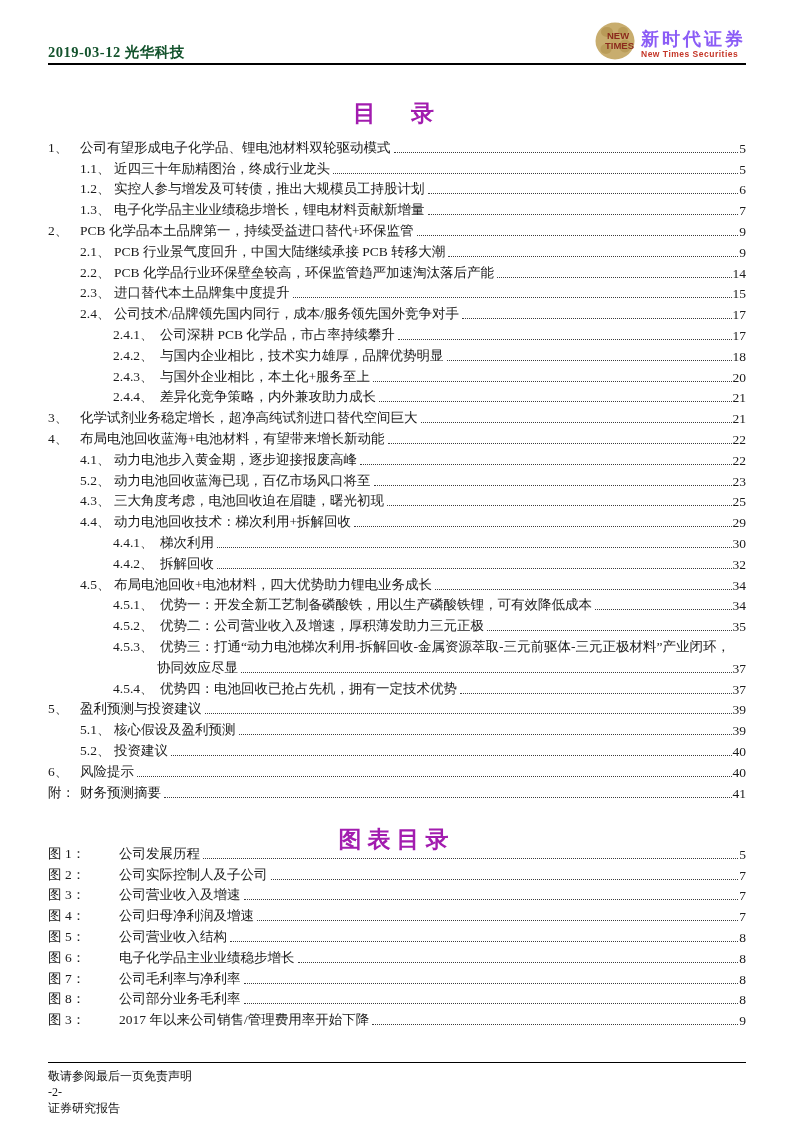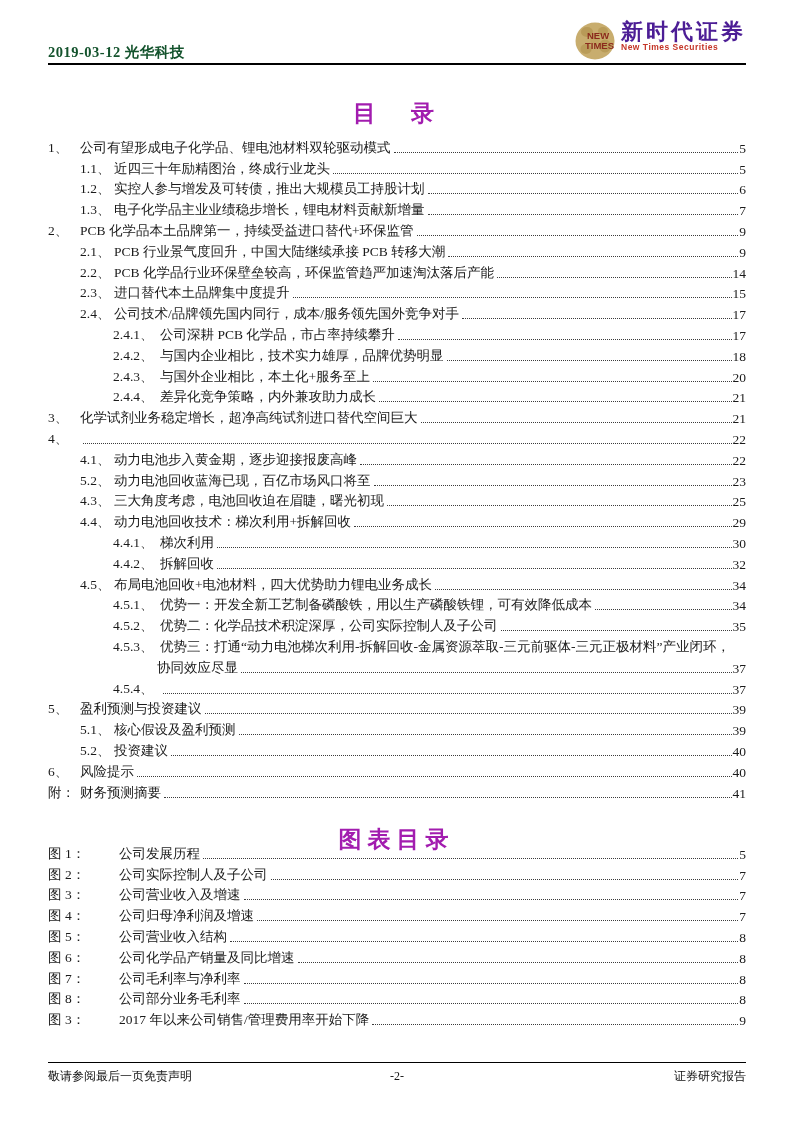--- a/index.html
+++ b/index.html
@@ -18,25 +18,25 @@
   
   .header { position: absolute; left: 48px; right: 47px; top: 20px; height: 44px; }
   .header-date {
     position: absolute; left: 0; bottom: 2px;
     font-size: 14.5px; font-weight: bold; letter-spacing: 0.5px; color: #14532d;
   }
   .header-rule {
     position: absolute; left: 48px; right: 47px; top: 63px;
     border-top: 2px solid #000;
   }
-  .logo { position: absolute; right: 0; top: 2px; display: flex; align-items: flex-start; gap: 6px; }
+  .logo { position: absolute; right: 0; top: 2px; display: flex; align-items: flex-end; gap: 6px; }
   .logo-globe { width: 40px; height: 38px; display: block; }
   .logo-names { display: flex; flex-direction: column; align-items: flex-start; }
   .logo-cn {
-    font-size: 22px; font-weight: bold; color: #4c1d95;
+    font-size: 18px; font-weight: bold; color: #8b5cf6;
     letter-spacing: 3px; line-height: 20px; white-space: nowrap;
   }
   .logo-en {
     font-size: 8.5px; font-weight: bold; color: #c43527;
     letter-spacing: 0.5px; line-height: 11px; white-space: nowrap;
     font-family: "Liberation Sans", sans-serif;
   }
 
   
   .sec-title {
@@ -71,21 +71,21 @@
   .fig-list .num { min-width: 71px; }
   .row.cont-row .ttl { flex: 0 0 auto; margin-left: 44px; }
 
   
   .footer-rule {
     position: absolute; left: 48px; right: 47px; top: 1062px;
     border-top: 1.6px solid #000;
   }
   .footer {
     position: absolute; left: 48px; right: 47px; top: 1068px;
-    display: flex; align-items: baseline; font-size: 12px; color: #111;
+    display: flex; align-items: baseline; font-size: 12px; color: #111; flex-direction: column;
   }
   .footer .f-left  { flex: 1; text-align: left; }
   .footer .f-mid   { flex: 1; text-align: center; }
   .footer .f-right { flex: 1; text-align: right; }
 </style>
 </head>
 <body>
 
 <div class="page">
 
@@ -192,20 +192,21 @@
         <span class="pg">21</span>
       </div>
       <div class="row lvl-1">
         <span class="num">3、</span>
         <span class="ttl">化学试剂业务稳定增长，超净高纯试剂进口替代空间巨大</span>
         <span class="leader"></span>
         <span class="pg">21</span>
       </div>
       <div class="row lvl-1">
         <span class="num">4、</span>
+        <span class="ttl">布局电池回收蓝海+电池材料，有望带来增长新动能</span>
         <span class="leader"></span>
         <span class="pg">22</span>
       </div>
       <div class="row lvl-2">
         <span class="num">4.1、</span>
         <span class="ttl">动力电池步入黄金期，逐步迎接报废高峰</span>
         <span class="leader"></span>
         <span class="pg">22</span>
       </div>
       <div class="row lvl-2">
@@ -245,35 +246,36 @@
         <span class="pg">34</span>
       </div>
       <div class="row lvl-3">
         <span class="num">4.5.1、</span>
         <span class="ttl">优势一：开发全新工艺制备磷酸铁，用以生产磷酸铁锂，可有效降低成本</span>
         <span class="leader"></span>
         <span class="pg">34</span>
       </div>
       <div class="row lvl-3">
         <span class="num">4.5.2、</span>
-        <span class="ttl">优势二：化学品技术积淀深厚，公司实际控制人及子公司</span>
+        <span class="ttl">优势二：公司营业收入及增速，厚积薄发助力三元正极</span>
         <span class="leader"></span>
         <span class="pg">35</span>
       </div>
       <div class="row lvl-3">
         <span class="num">4.5.3、</span>
         <span class="ttl">优势三：打通“动力电池梯次利用-拆解回收-金属资源萃取-三元前驱体-三元正极材料”产业闭环，</span>
       </div>
       <div class="row cont-row lvl-3">
         <span class="ttl">协同效应尽显</span>
         <span class="leader"></span>
         <span class="pg">37</span>
       </div>
       <div class="row lvl-3">
         <span class="num">4.5.4、</span>
+        <span class="ttl">优势四：电池回收已抢占先机，拥有一定技术优势</span>
         <span class="leader"></span>
         <span class="pg">37</span>
       </div>
       <div class="row lvl-1">
         <span class="num">5、</span>
         <span class="ttl">盈利预测与投资建议</span>
         <span class="leader"></span>
         <span class="pg">39</span>
       </div>
       <div class="row lvl-2">
@@ -330,21 +332,21 @@
         <span class="pg">7</span>
       </div>
       <div class="row lvl-1">
         <span class="num">图 5：</span>
         <span class="ttl">公司营业收入结构</span>
         <span class="leader"></span>
         <span class="pg">8</span>
       </div>
       <div class="row lvl-1">
         <span class="num">图 6：</span>
-        <span class="ttl">公司化学品产销量及同比增速</span>
+        <span class="ttl">电子化学品主业业绩稳步增长</span>
         <span class="leader"></span>
         <span class="pg">8</span>
       </div>
       <div class="row lvl-1">
         <span class="num">图 7：</span>
         <span class="ttl">公司毛利率与净利率</span>
         <span class="leader"></span>
         <span class="pg">8</span>
       </div>
       <div class="row lvl-1">

